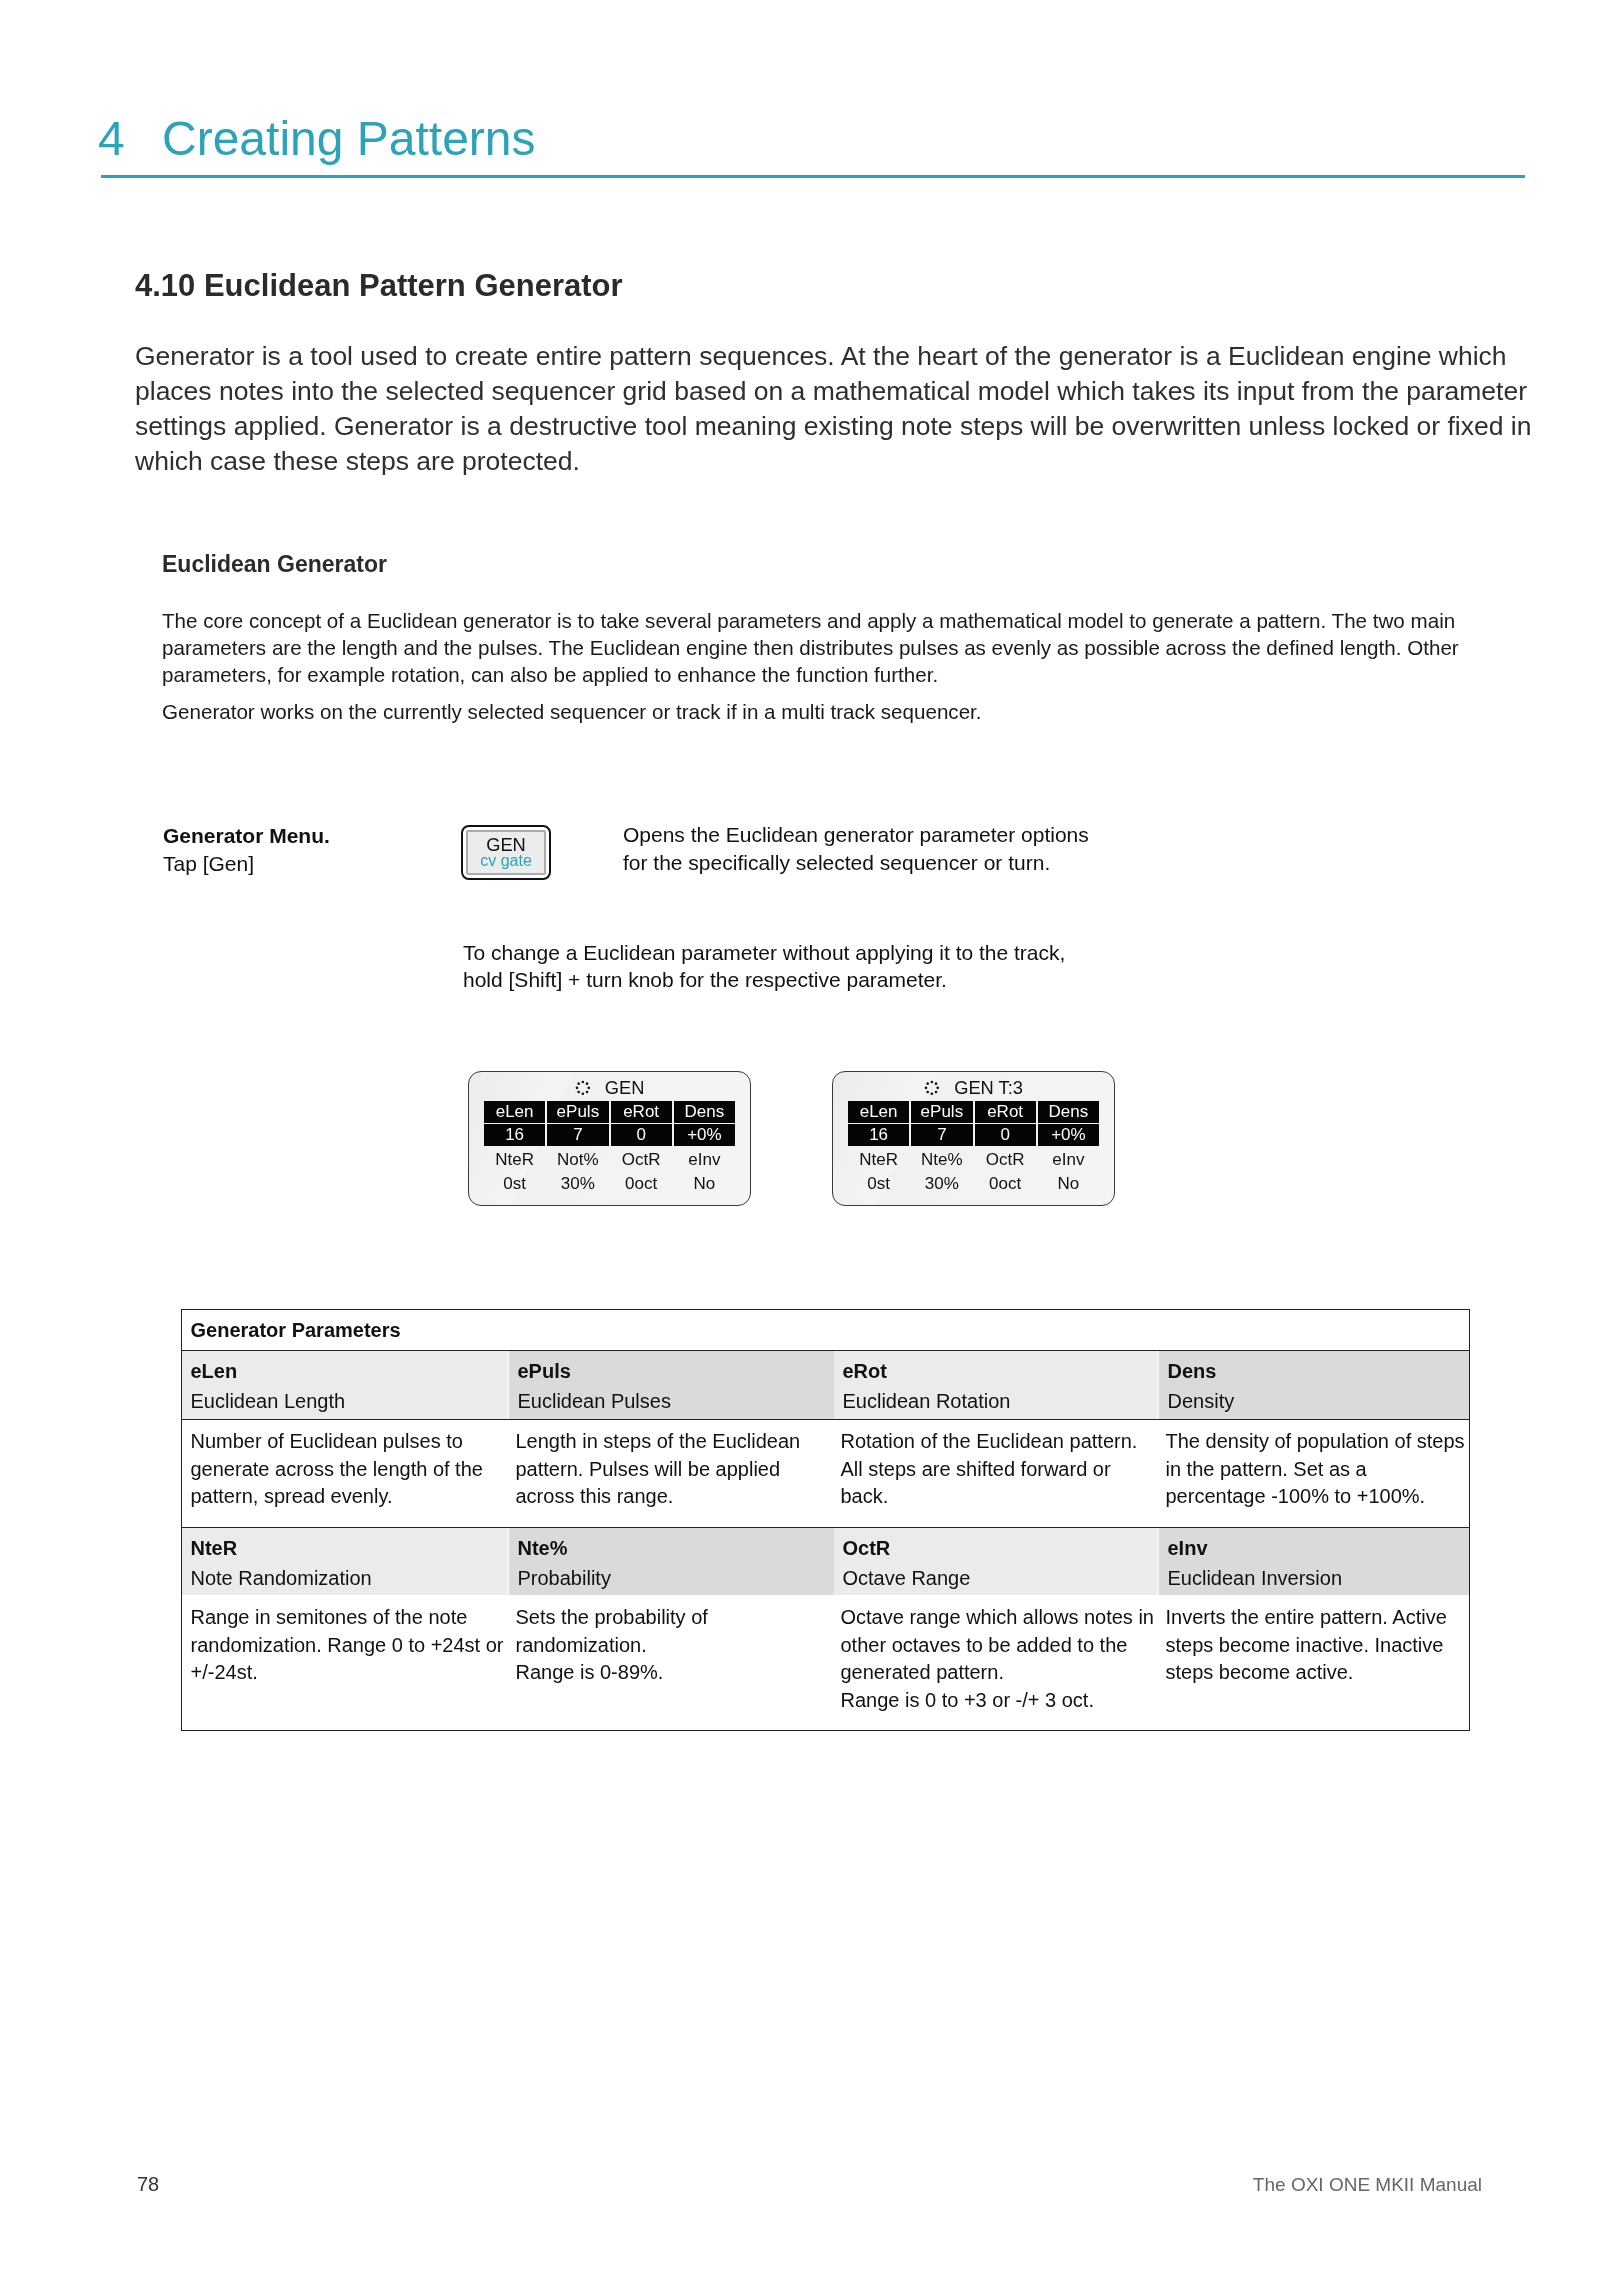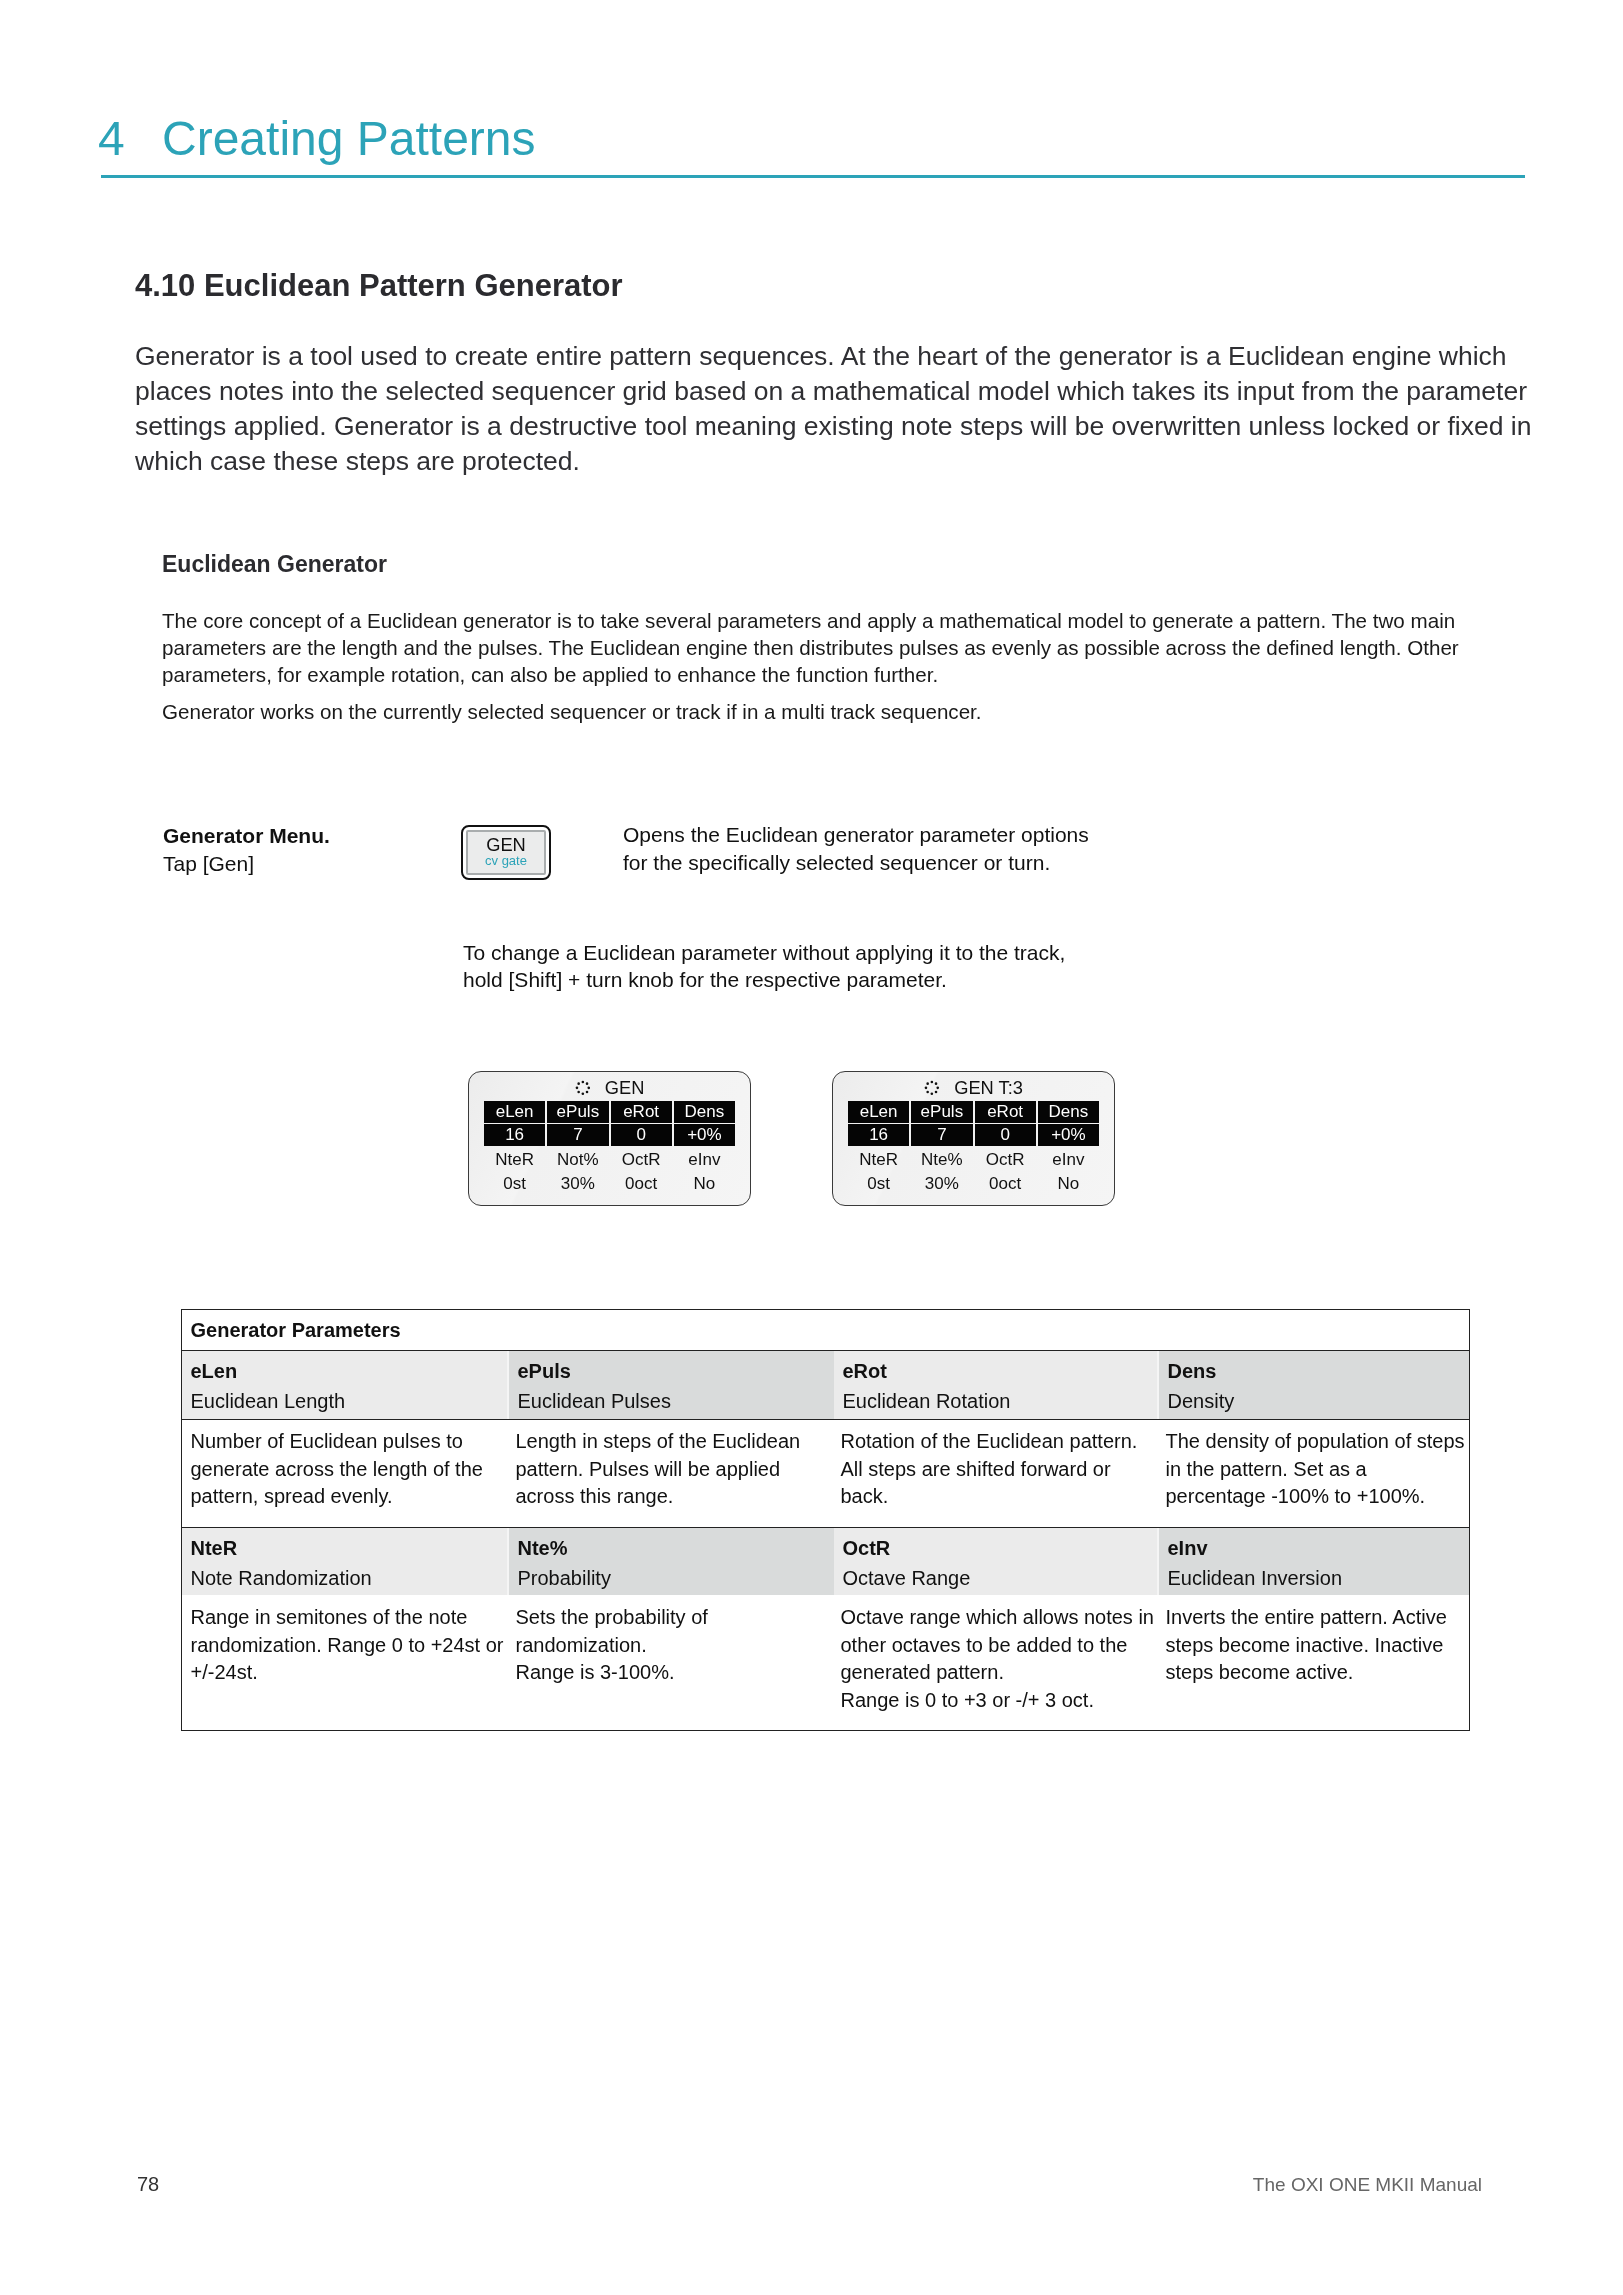--- a/index.html
+++ b/index.html
@@ -21,21 +21,21 @@
   .sub-p2 { left: 162px; top: 698px; font-size: 20.6px; line-height: 27px; color: #1a1a1a; white-space: nowrap; }
 
   
   .menu-label { left: 163px; top: 822px; font-size: 21px; line-height: 27.5px; color: #111; }
   .menu-label b { font-weight: bold; }
   .gen-btn { left: 461px; top: 825px; width: 90px; height: 55px; border: 2px solid #111; border-radius: 7.9px;
              background: #ffffff; box-sizing: border-box; }
   .gen-btn-inner { position: absolute; left: 3.3px; top: 3.3px; right: 3.3px; bottom: 3.3px; border: 2.6px solid #a9adae;
              border-radius: 2px; background: #ebecec; box-sizing: border-box; text-align: center; }
   .gen-btn-main { display: block; font-size: 18.3px; line-height: 18.3px; margin-top: 3.9px; color: #111; }
-  .gen-btn-sub { display: block; font-size: 13px; line-height: 14.4px; color: #2ca3b8; }
+  .gen-btn-sub { display: block; font-size: 16px; line-height: 14.4px; color: #2ca3b8; }
   .menu-desc { left: 623px; top: 821px; font-size: 21px; line-height: 27.5px; color: #111; white-space: nowrap; }
   .shift-note { left: 463px; top: 939px; font-size: 21px; line-height: 27px; color: #111; white-space: nowrap; }
 
   
   .screen { top: 1071px; width: 283px; height: 135px; border: 1.6px solid #3a3a3a; border-radius: 13px;
             box-sizing: border-box; background: linear-gradient(115deg, #ececec 0%, #f4f4f4 30%, #f1f1f1 31%, #f5f5f5 100%); }
   .screen-head { position: absolute; left: 0; right: 0; top: 5.2px; height: 22px; display: flex; justify-content: center;
                  align-items: center; font-size: 18.3px; color: #111; }
   .screen-head svg { margin-right: 14.4px; }
   .grid { position: absolute; left: 15px; right: 15px; display: grid; grid-template-columns: repeat(4, 1fr); column-gap: 2px; }
@@ -231,21 +231,21 @@
     </div>
     <div>
       <span class="pt-abbr">eInv</span>
       <span class="pt-name">Euclidean Inversion</span>
     </div>
   </div>
   <div class="pt-row pt-desc row2-desc">
     <div>Range in semitones of the note randomization. Range 0 to +24st or +/-24st.</div>
     <div>
       <span>Sets the probability of randomization.</span><br>
-      <span>Range is 3-100%.</span>
+      <span>Range is 0-89%.</span>
     </div>
     <div>
       <span>Octave range which allows notes in other octaves to be added to the generated pattern.</span><br>
       <span>Range is 0 to +3 or -/+ 3 oct.</span>
     </div>
     <div>Inverts the entire pattern. Active steps become inactive. Inactive steps become active.</div>
   </div>
 </div>
 
 <div class="abs foot-num">78</div>

